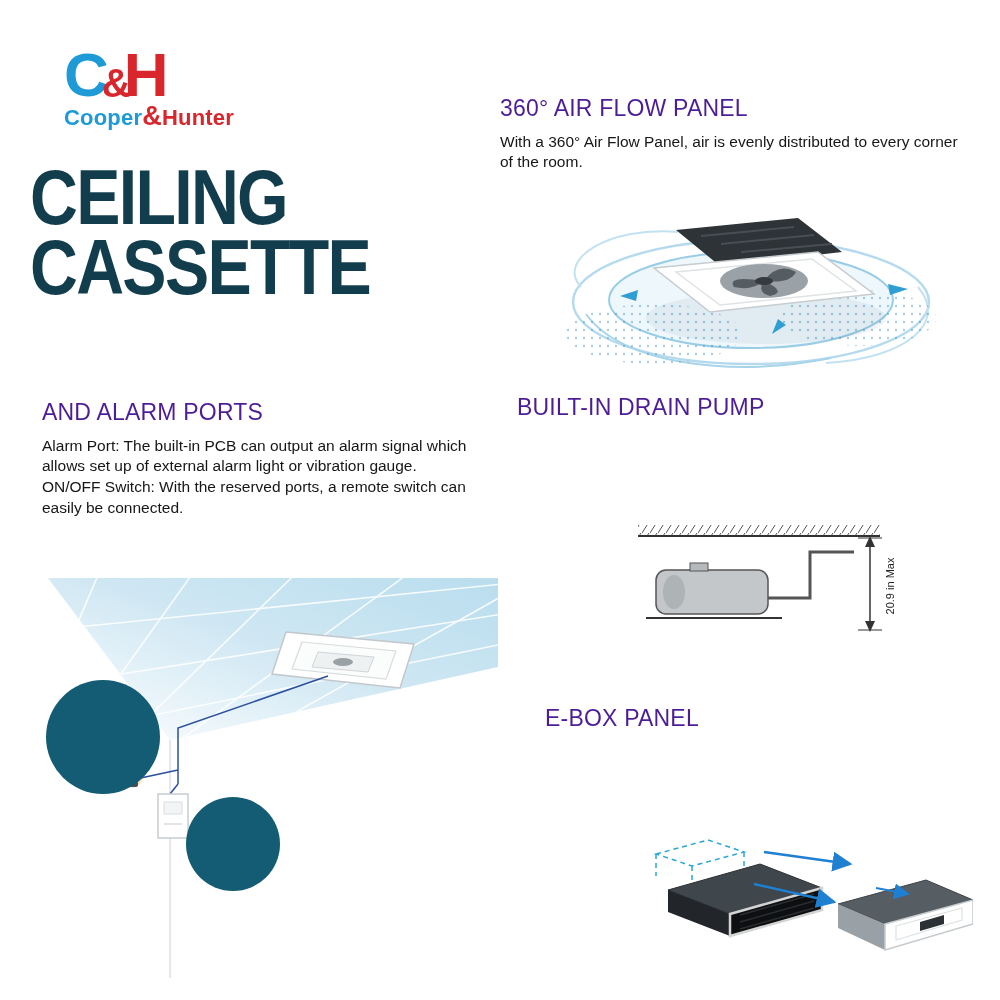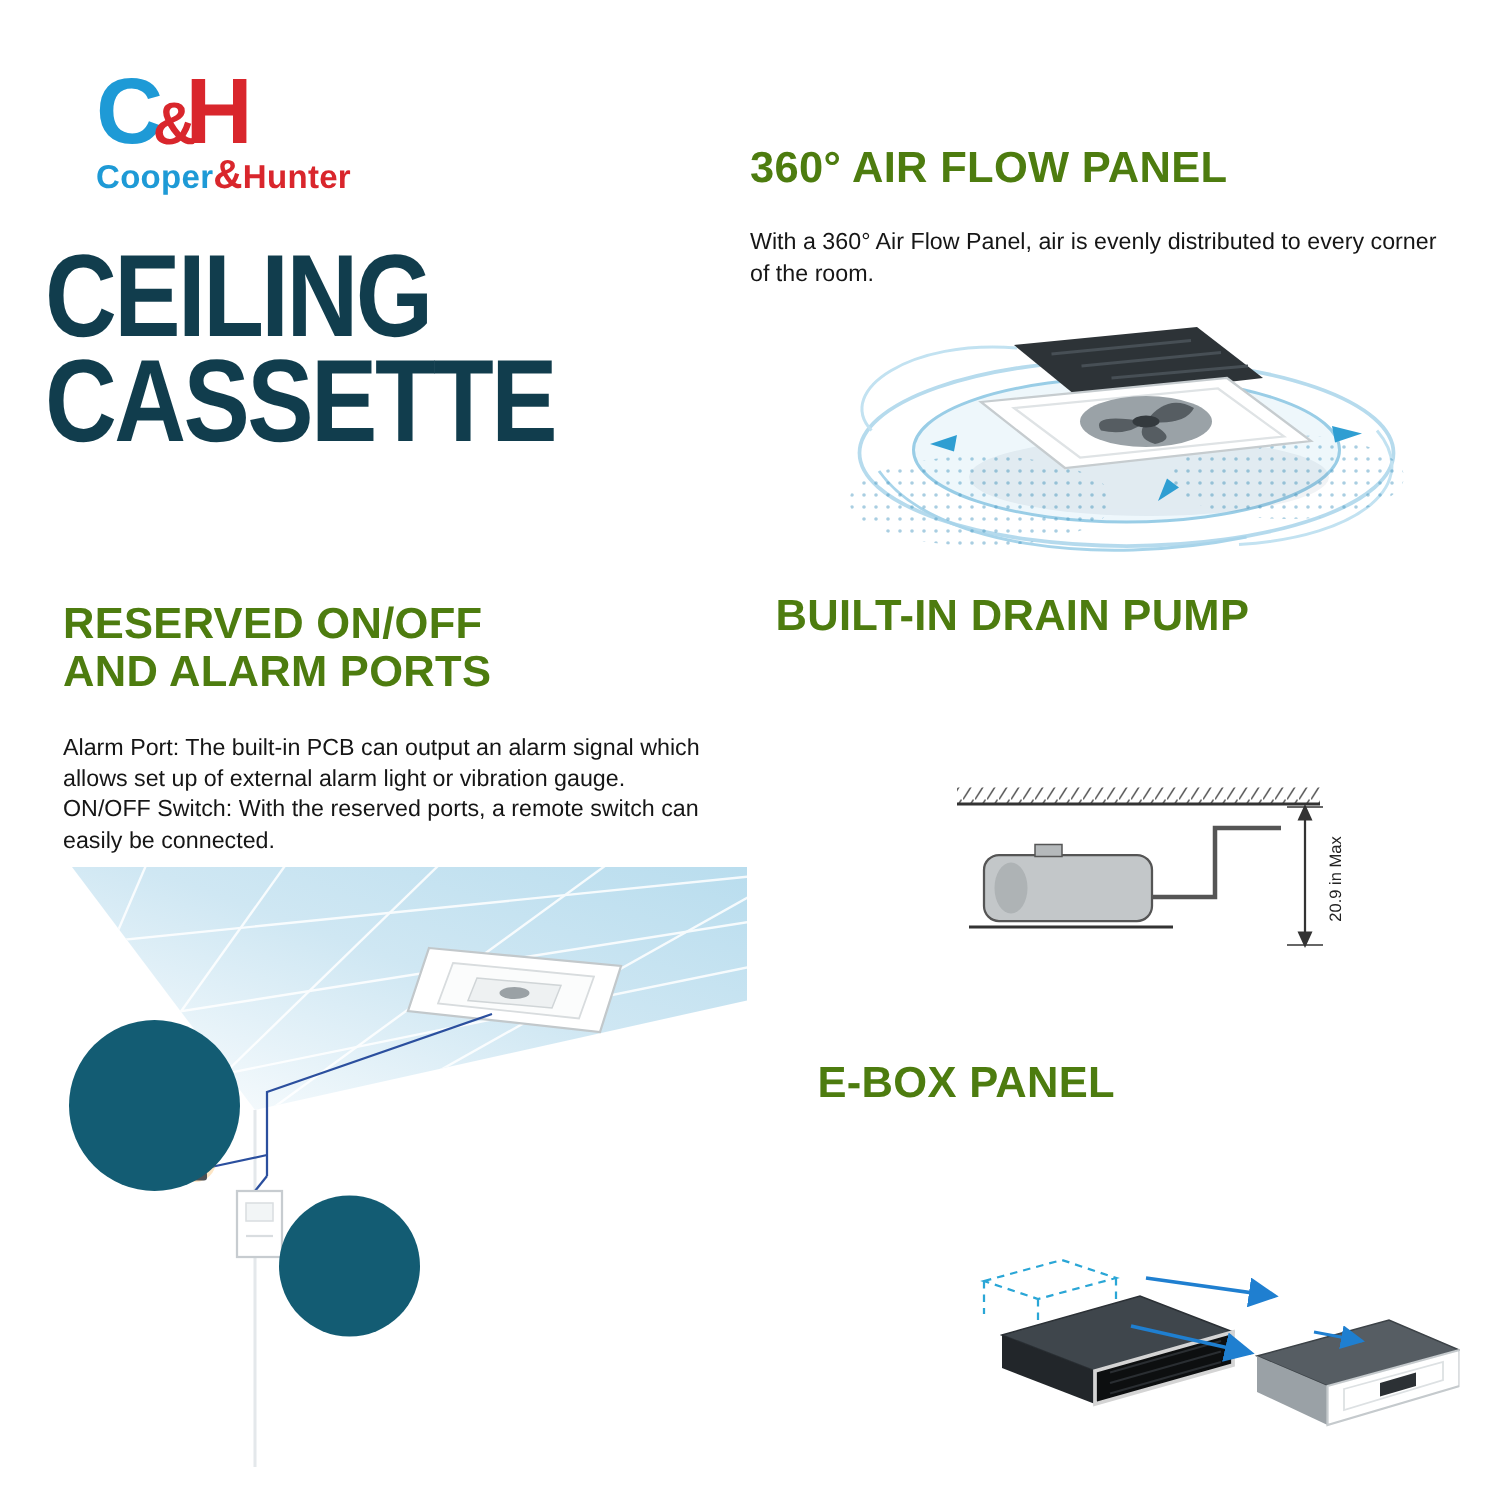--- a/index.html
+++ b/index.html
@@ -21,22 +21,22 @@
   .logo-words{margin-top:0;font-weight:800;font-size:22px;letter-spacing:.2px;white-space:nowrap}
   .w-cooper{color:#1e9ad6}
   .w-amp{color:#d9262c;font-size:27px;font-weight:900}
   .w-hunter{color:#d9262c}
 
   
   .main-title{left:30px;top:162px;color:#113d4d;font-weight:900;font-size:78px;
     line-height:.9;letter-spacing:-2px;transform:scaleX(.85);transform-origin:left top;white-space:nowrap}
 
   
-  .section-title{color:#4d7c0f;font-weight:700;font-size:29px;line-height:1.12;letter-spacing:.2px}
-  .section-body{margin-top:24px;font-size:15.5px;line-height:1.33;color:#161616}
+  .section-title{color:#4c1d95;font-weight:400;font-size:23px;line-height:1.12;letter-spacing:.2px}
+  .section-body{margin-top:10px;font-size:15.5px;line-height:1.33;color:#161616}
   .section-body p + p{margin-top:0}
 
   .sec-airflow{left:500px;top:96px;width:468px}
   .airflow-illo{left:526px;top:192px}
 
   .sec-ports{left:42px;top:400px;width:448px}
   .sec-drain{left:517px;top:395px;width:470px}
   .drain-illo{left:618px;top:522px}
 
   .room-illo{left:18px;top:572px}
@@ -98,21 +98,20 @@
   <path d="M238,89 Q262,100 244,104 Q230,100 238,89 Z" fill="#565d62"></path>
   <ellipse cx="238" cy="89" rx="9" ry="4" fill="#343a3e"></ellipse>
 
   <polygon points="112,98 94,104 110,109" fill="#2f9ed2"></polygon>
   <polygon points="362,92 382,97 364,103" fill="#2f9ed2"></polygon>
   <polygon points="252,127 246,142 260,133" fill="#2f9ed2"></polygon>
 </svg>
 
 <div class="abs sec-ports">
   <h2 class="section-title">
-    <span style="display:block">RESERVED ON/OFF</span>
     <span style="display:block">AND ALARM PORTS</span>
   </h2>
   <div class="section-body">
     <p>Alarm Port: The built-in PCB can output an alarm signal which allows set up of external alarm light or vibration gauge.</p>
     <p>ON/OFF Switch: With the reserved ports, a remote switch can easily be connected.</p>
   </div>
 </div>
 
 <div class="abs sec-drain">
   <h2 class="section-title">BUILT-IN DRAIN PUMP</h2>

